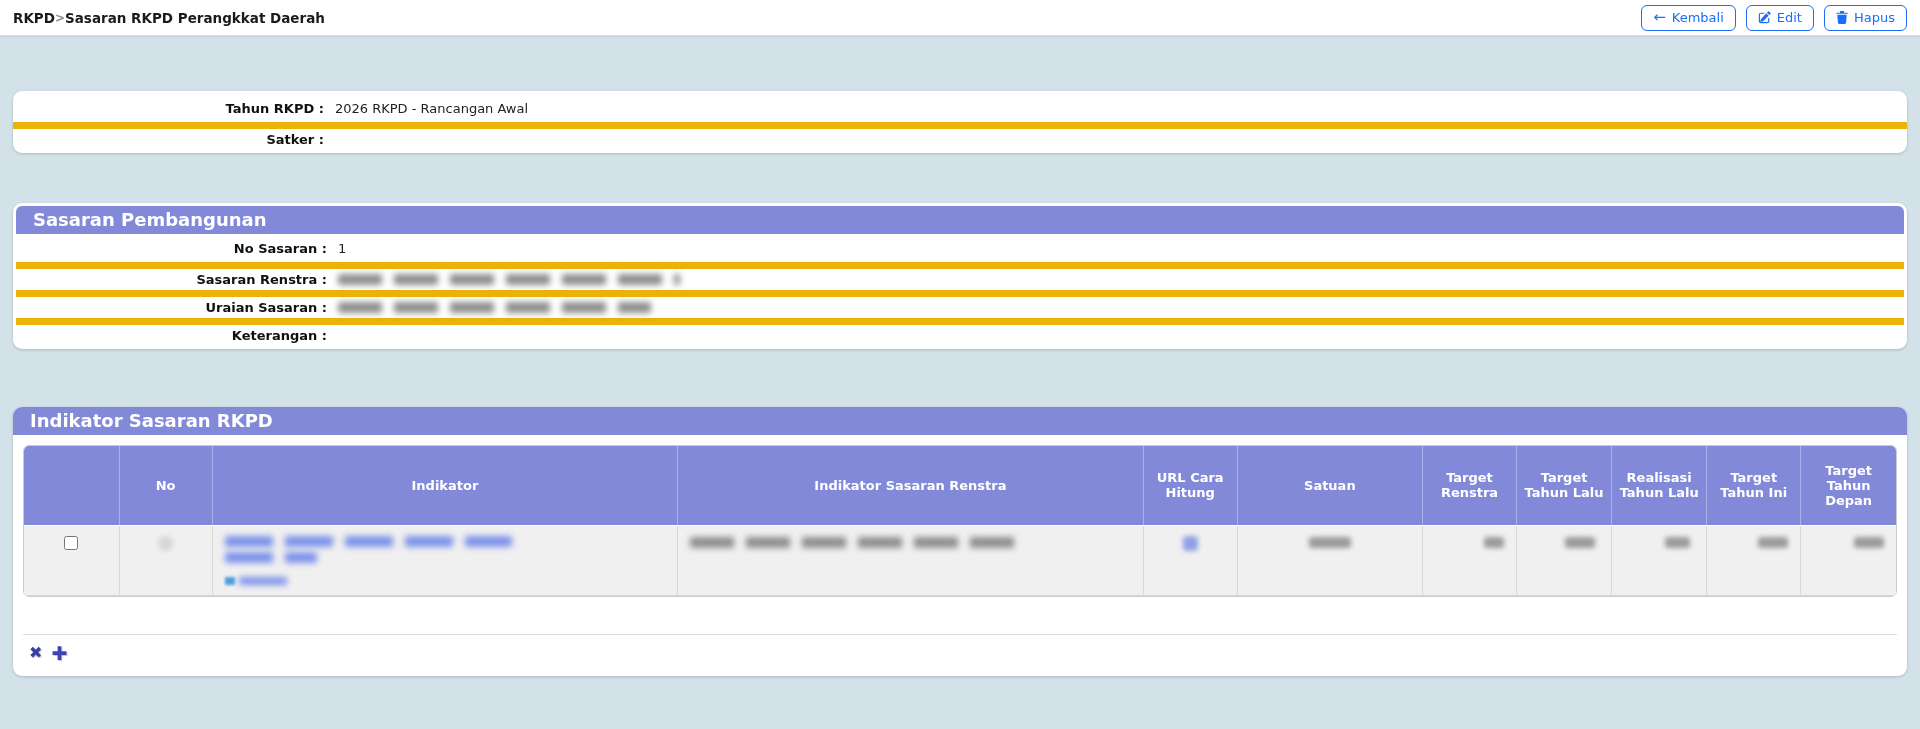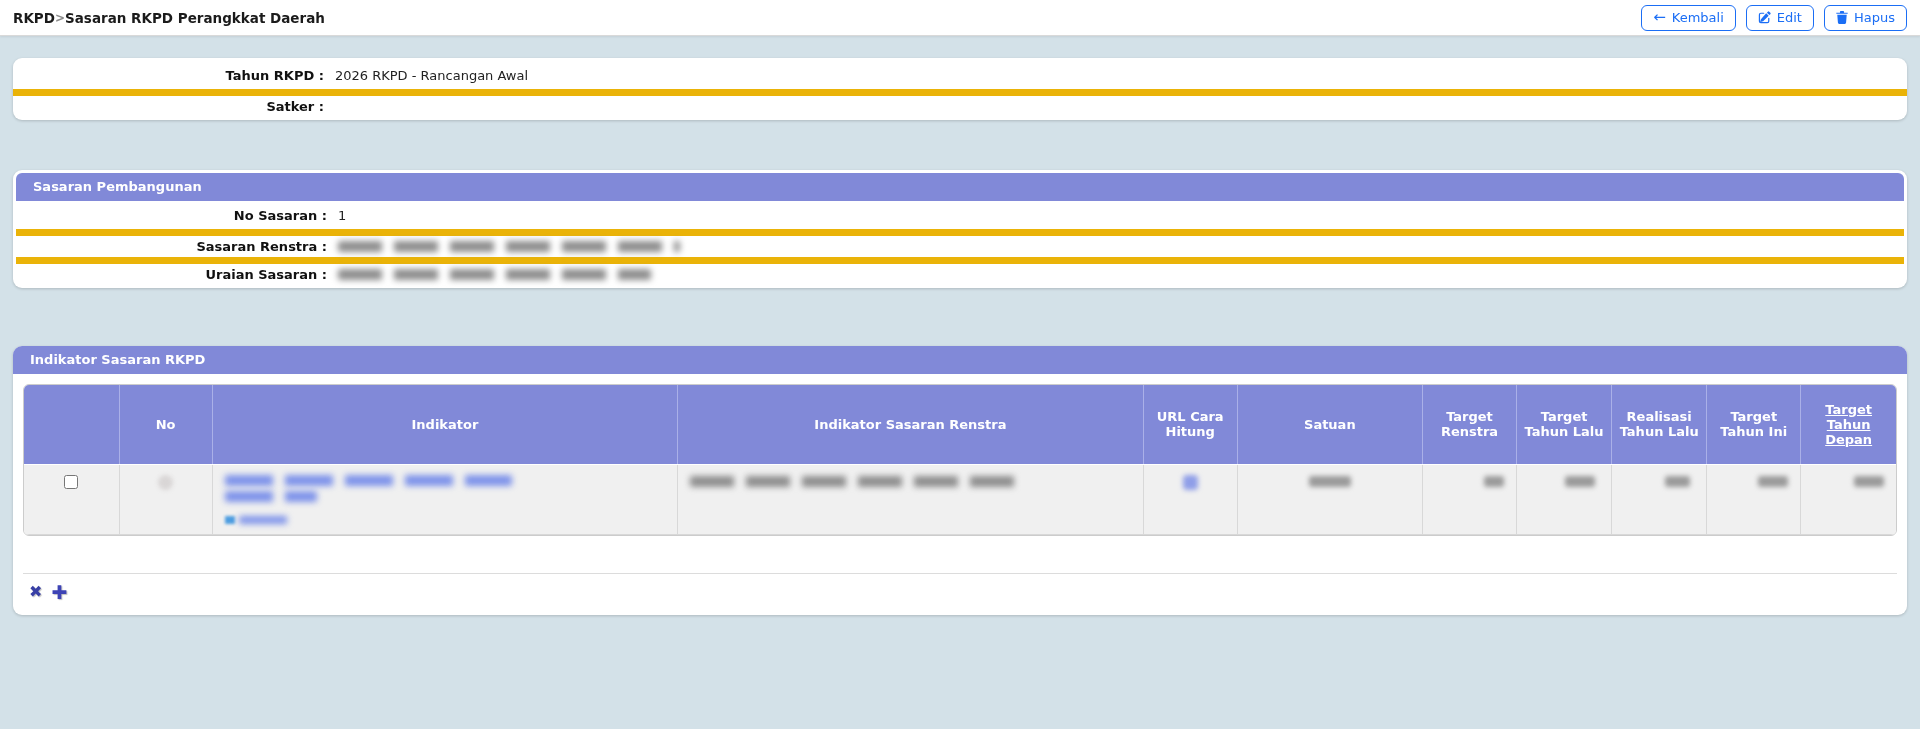--- a/index.html
+++ b/index.html
@@ -41,39 +41,40 @@
   }
   .btn-outline svg { display: block; }
   .arrow-glyph { font-size: 15px; line-height: 1; }
   
   .main { padding: 22px 13px 0; }
   .card {
     background: #fff;
     border-radius: 9px;
     box-shadow: 0 1px 3px rgba(0,0,0,.18);
     overflow: hidden;
+    margin-top: 33px;
   }
   .card.info { margin-bottom: 50px; padding: 3px 0; }
   .card.sasaran { margin-bottom: 58px; padding: 3px; }
   .card.indikator { padding: 0; }
   
   .kv-row { display: flex; align-items: center; min-height: 28px; }
   .kv-row + .kv-row { border-top: 7px solid #eab308; }
   .kv-label { width: 322px; text-align: right; font-weight: bold; padding-right: 11px; color: #111; }
   .kv-value { flex: 1; color: #222; display: flex; align-items: center; }
   
   .section-bar {
     background: #8189d8;
     color: #fff;
     font-weight: bold;
     height: 28px;
     line-height: 28px;
     padding-left: 17px;
     border-radius: 6px 6px 0 0;
-    font-size: 13px;
+    font-size: 18px;
   }
   
   .blur-words {
     display: inline-block;
     height: 11px;
     border-radius: 2px;
     filter: blur(3px);
     background: repeating-linear-gradient(90deg, #8e8e8e 0 44px, rgba(0,0,0,0) 44px 56px);
   }
   .blur-words.blue {
@@ -94,21 +95,21 @@
     color: #fff;
     font-weight: bold;
     font-size: 13px;
     text-align: center;
     vertical-align: middle;
     padding: 8px 6px;
     height: 79px;
     border-right: 1px solid #aab0e8;
     border-bottom: 1px solid #ffffff;
   }
-  thead th:last-child { border-right: none; text-decoration: underline; }
+  thead th:last-child { border-right: none; }
   tbody td {
     border-right: 1px solid #d8d8d8;
     vertical-align: top;
     padding: 10px 12px;
   }
   tbody td:last-child { border-right: none; }
   tr.row-data td { background: #f0f0f0; height: 64px; border-bottom: 1px solid #d8d8d8; }
   tr.row-check td { background: #ffffff; height: 30px; vertical-align: middle; padding: 4px 8px; }
   .cell-center { text-align: center; }
   .cell-right { text-align: right; }
@@ -186,20 +187,24 @@
       <div class="kv-label">Sasaran Renstra :</div>
       <div class="kv-value">
         <span class="blur-words" style="width:342px"></span>
       </div>
     </div>
     <div class="kv-row">
       <div class="kv-label">Uraian Sasaran :</div>
       <div class="kv-value">
         <span class="blur-words" style="width:313px"></span>
       </div>
+    </div>
+    <div class="kv-row">
+      <div class="kv-label">Keterangan :</div>
+      <div class="kv-value"></div>
     </div>
   </div>
 
   <div class="card indikator">
     <div class="section-bar">Indikator Sasaran RKPD</div>
 
     <div class="table-wrap">
       <table>
         <colgroup>
           <col style="width:95px">

